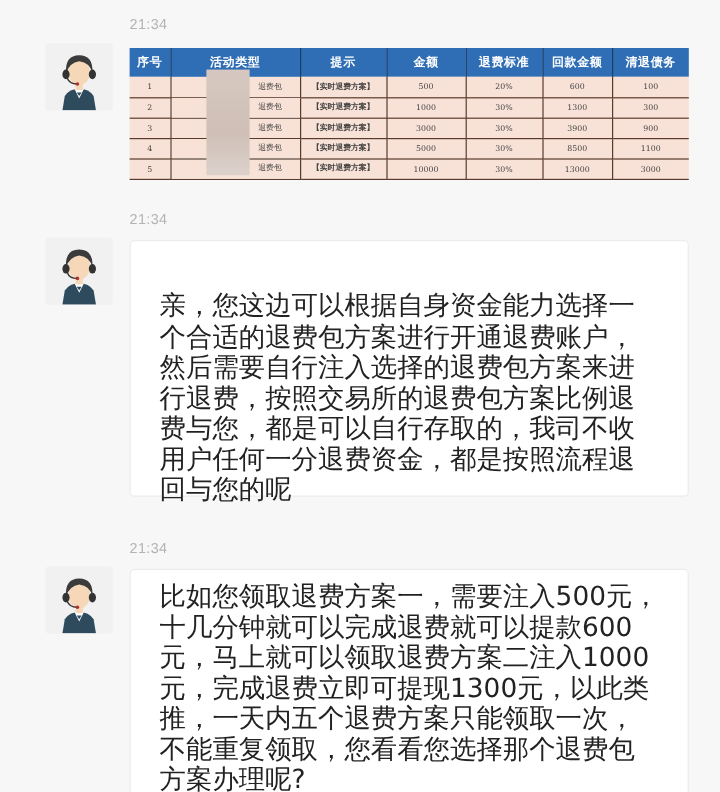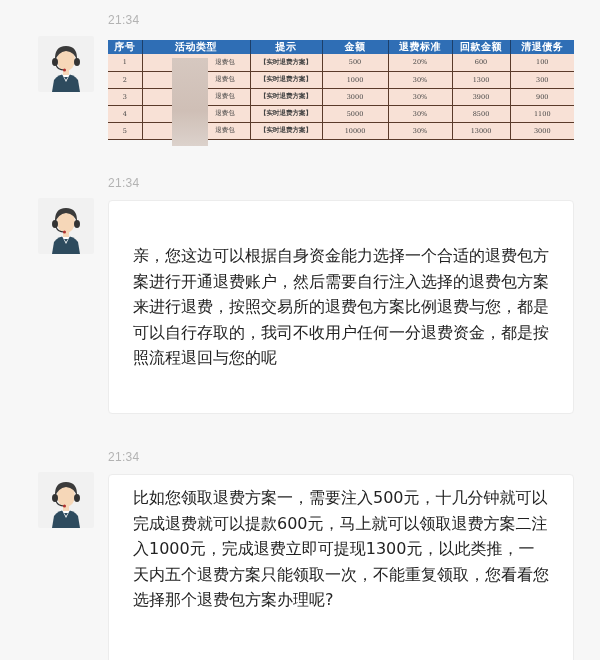--- a/index.html
+++ b/index.html
@@ -18,41 +18,41 @@
   .avatar svg { width: 56px; height: 56px; display: block; }
 
   
   .table-msg { position: absolute; left: 108px; top: 40px; width: 466px; }
   table.refund-table {
     border-collapse: collapse; width: 466px; table-layout: fixed;
     font-family: "DejaVu Serif", serif;
   }
   table.refund-table th {
     background: #2f6eb5; color: #ffffff; font-size: 10px; font-weight: bold;
-    height: 14px; border-right: 1px solid #1c3f6a; 
+    height: 24px; border-right: 1px solid #1c3f6a; 
     font-family: "DejaVu Sans", sans-serif; letter-spacing: 0.5px;
   }
   table.refund-table td {
     background: #f8e1d6; color: #444; font-size: 6.5px; text-align: center;
     height: 17px; border-right: 1px solid #5a3a2a; border-bottom: 1px solid #5a3a2a;
   }
   table.refund-table tr td:first-child { border-left: none; }
   table.refund-table th:last-child, table.refund-table td:last-child { border-right: none; }
   td.type-cell { position: relative; text-align: left; padding-left: 58px; margin-top: 41px; }
   td.hint-cell { font-weight: bold; color: #333; margin-left: 28px; }
   .blur-cover {
     position: absolute; left: 172px; top: 58px; width: 36px; height: 88px;
     background: linear-gradient(180deg, #d6c8c0 0%, #cfbfb6 60%, #dcd2cc 100%);
   }
 
   
   .bubble {
     position: absolute; left: 108px; width: 466px; background: #ffffff;
     border: 1px solid #ececec; border-radius: 4px;
-    color: #222; font-size: 16px; line-height: 25.5px;
+    color: #222; font-size: 22px; line-height: 25.5px;
     font-family: "DejaVu Sans", sans-serif;
   }
   .bubble p { white-space: normal; }
 </style>
 </head>
 <body>
 
 <div class="timestamp" style="top:13px;">21:34</div>
 
 <div class="avatar" style="top:36px;">

